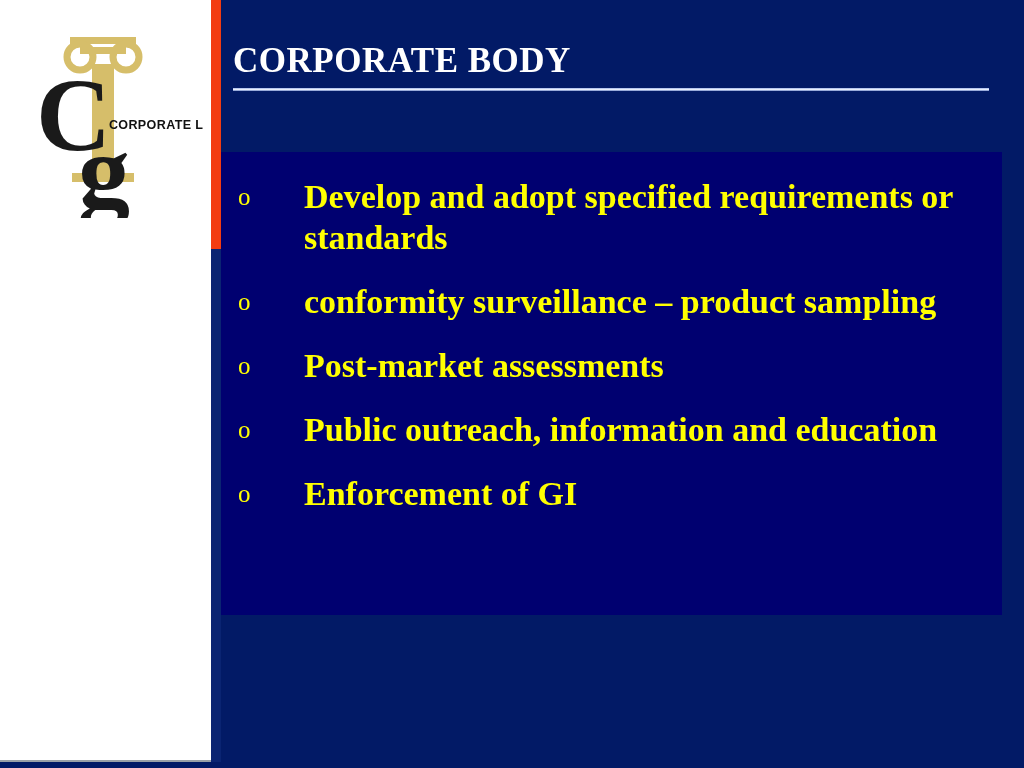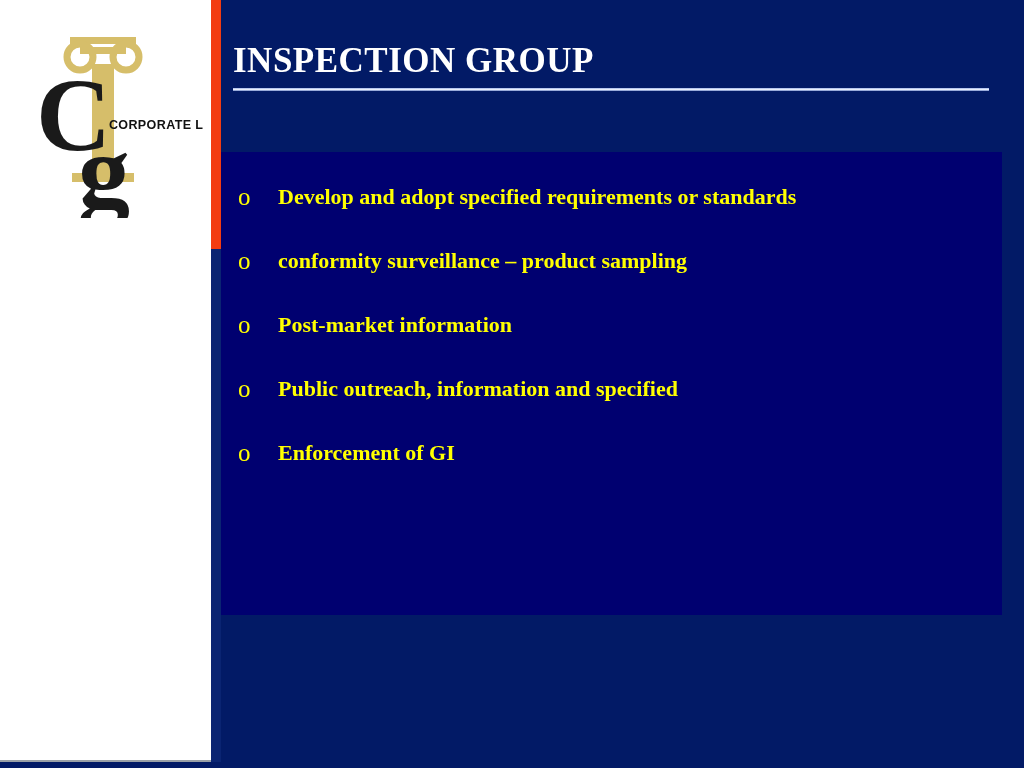--- a/index.html
+++ b/index.html
@@ -114,23 +114,24 @@
     line-height: 41px;
     font-weight: normal;
     text-align: left;
     padding-left: 0px;
   }
   .bullet-text {
     flex: 1 1 auto;
     color: #FFFF00;
     font-family: "Liberation Serif", "DejaVu Serif", serif;
     font-weight: bold;
-    font-size: 22px;
+    font-size: 34px;
     line-height: 41px;
     letter-spacing: 0px;
+    margin-left: 26px;
   }
 </style>
 </head>
 <body>
 
 <div id="slide">
 
   <div id="sidebar">
 
     <div id="logo">
@@ -154,45 +155,45 @@
         <text x="42" y="101" font-family="Liberation Sans, DejaVu Sans, sans-serif" font-size="13.5" font-weight="bold" fill="#111111" letter-spacing="0.4" transform="scale(0.93,1) translate(45,0)">CORPORATE LAW GROUP</text>
       </svg>
     </div>
 
   </div>
 
   <div id="accent-bar"></div>
   <div id="accent-bar-tail"></div>
 
   <div id="title-block">
-    <h1 id="page-title">INSPECTION GROUP</h1>
+    <h1 id="page-title">CORPORATE BODY</h1>
     <div id="title-rule"></div>
   </div>
 
   <div id="content-panel">
     <ul id="bullet-list">
 
       <li class="bullet-item">
         <span class="bullet-marker">o</span>
         <span class="bullet-text">Develop and  adopt specified requirements or standards</span>
       </li>
 
       <li class="bullet-item">
         <span class="bullet-marker">o</span>
         <span class="bullet-text"> conformity surveillance – product sampling</span>
       </li>
 
       <li class="bullet-item">
         <span class="bullet-marker">o</span>
-        <span class="bullet-text">Post-market information</span>
-      </li>
-
-      <li class="bullet-item">
-        <span class="bullet-marker">o</span>
-        <span class="bullet-text">Public outreach, information and specified</span>
+        <span class="bullet-text">Post-market assessments</span>
+      </li>
+
+      <li class="bullet-item">
+        <span class="bullet-marker">o</span>
+        <span class="bullet-text">Public outreach, information and education</span>
       </li>
 
       <li class="bullet-item">
         <span class="bullet-marker">o</span>
         <span class="bullet-text">Enforcement of GI</span>
       </li>
 
     </ul>
   </div>
 

